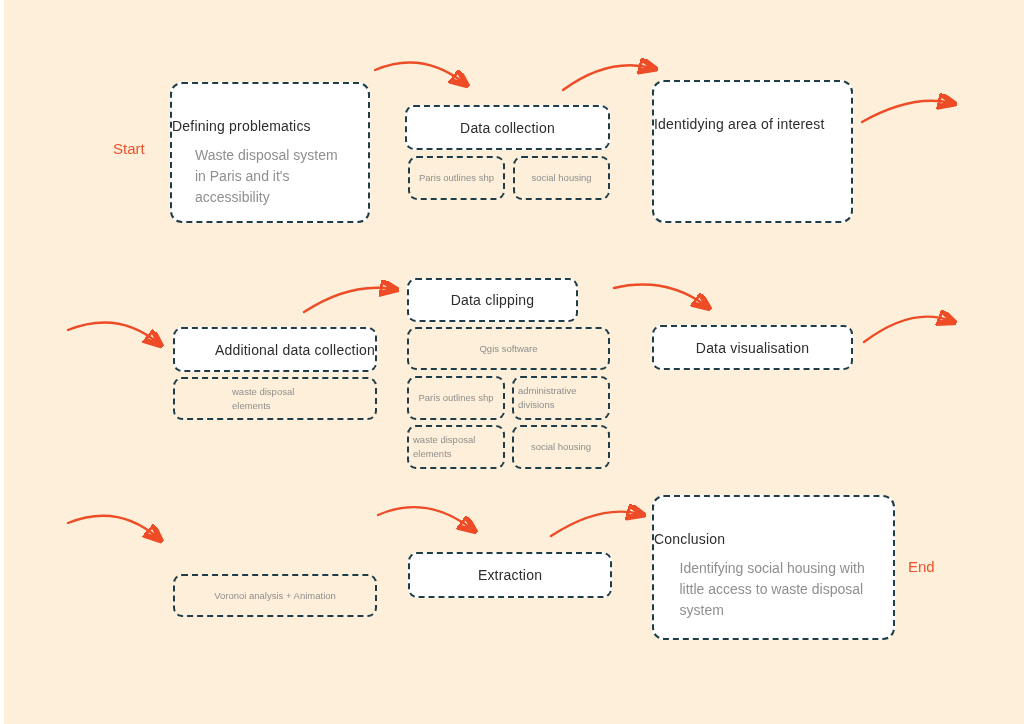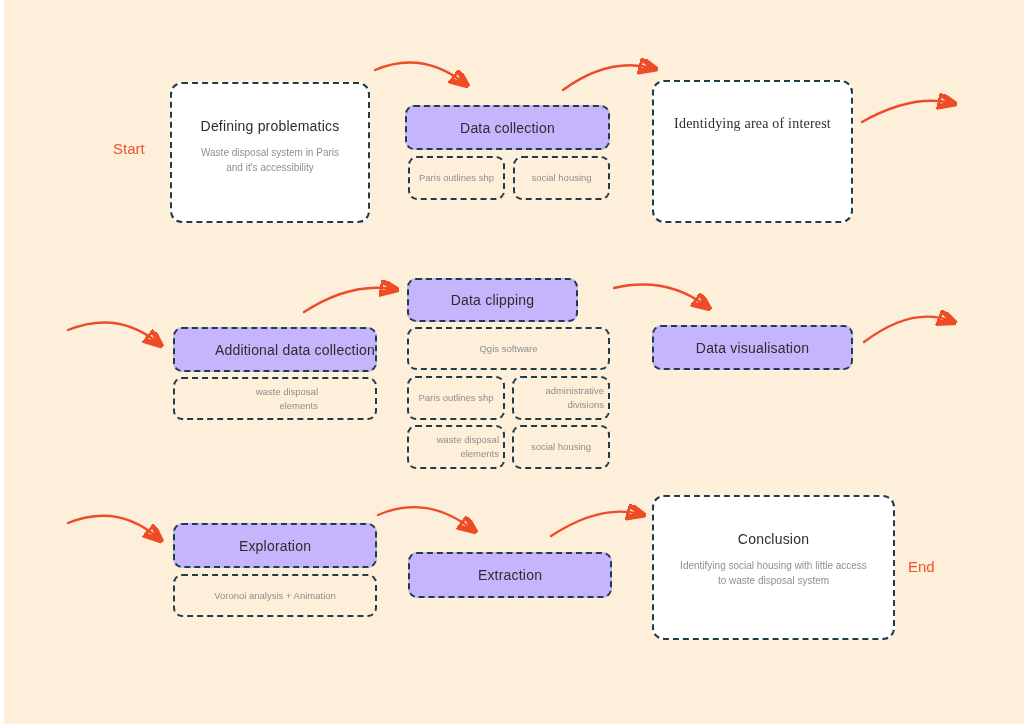--- a/index.html
+++ b/index.html
@@ -6,29 +6,29 @@
   .canvas {
     position:relative; width:1024px; height:724px;
     background:#FDEFD9; overflow:hidden;
     font-family:"Liberation Sans", sans-serif;
   }
   .edge-strip { position:absolute; left:0; top:0; width:4px; height:724px; background:#ffffff; }
   .box {
     position:absolute; box-sizing:border-box;
     border:2px dashed #1F3D49; border-radius:9px;
   }
-  .filled { background:#c4b5fd; }
+  .filled { background:#ffffff; }
   .header { display:flex; align-items:center; justify-content:center; }
   .header span { font-size:14px; color:#2D2D2D; letter-spacing:0.2px; }
-  .item { display:flex; align-items:center; justify-content:center; text-align:right; }
+  .item { display:flex; align-items:center; justify-content:center; text-align:left; }
   .item span { font-size:9.5px; color:#8F8F8F; line-height:1.45; }
   .narrow { max-width:86px; display:inline-block; }
-  .big { background:#FFFFFF; text-align:center; border-radius:12px; padding-top:34px; }
+  .big { background:#FFFFFF; text-align:left; border-radius:12px; padding-top:34px; }
   .big .title { font-size:14px; color:#2D2D2D; letter-spacing:0.2px; }
-  .big .sub { font-size:10px; color:#8F8F8F; line-height:1.5; margin:11px auto 0; }
+  .big .sub { font-size:14px; color:#8F8F8F; line-height:1.5; margin:11px auto 0; }
   .sub-defining { max-width:150px; }
   .sub-identifying { max-width:166px; }
   .sub-conclusion { max-width:188px; }
   .flow-label { position:absolute; font-size:15px; color:#F0522F;text-align:center; }
   svg.arrows { position:absolute; left:0; top:0; pointer-events:none; }
   svg.arrows path { fill:none; stroke:#EE4B27; stroke-width:2.4; stroke-linecap:round; }
 </style>
 </head>
 <body>
 
@@ -47,21 +47,21 @@
   <div class="box filled header" style="left:405px; top:105px; width:205px; height:45px;">
     <span>Data collection</span>
   </div>
   <div class="box item" style="left:408px; top:156px; width:97px; height:44px;">
     <span class="narrow">Paris outlines shp</span>
   </div>
   <div class="box item" style="left:513px; top:156px; width:97px; height:44px;">
     <span class="narrow">social housing</span>
   </div>
 
-  <div class="box big" style="left:652px; top:80px; width:201px; height:143px;font-family:Liberation Serif, serif;">
+  <div class="box big" style="left:652px; top:80px; width:201px; height:143px;">
     <div class="title">Identidying area of interest</div>
   </div>
 
   <div class="box filled header" style="left:173px; top:327px; width:204px; height:45px;justify-content:flex-end;">
     <span>Additional data collection</span>
   </div>
   <div class="box item" style="left:173px; top:377px; width:204px; height:43px;">
     <span class="narrow">waste disposal elements</span>
   </div>
 
@@ -81,23 +81,20 @@
     <span class="narrow">waste disposal elements</span>
   </div>
   <div class="box item" style="left:512px; top:425px; width:98px; height:44px;">
     <span class="narrow">social housing</span>
   </div>
 
   <div class="box filled header" style="left:652px; top:325px; width:201px; height:45px;">
     <span>Data visualisation</span>
   </div>
 
-  <div class="box filled header" style="left:173px; top:523px; width:204px; height:45px;">
-    <span>Exploration</span>
-  </div>
   <div class="box item" style="left:173px; top:574px; width:204px; height:43px;">
     <span>Voronoi analysis + Animation</span>
   </div>
 
   <div class="box filled header" style="left:408px; top:552px; width:204px; height:46px;">
     <span>Extraction</span>
   </div>
 
   <div class="box big" style="left:652px; top:495px; width:243px; height:145px;">
     <div class="title">Conclusion</div>

